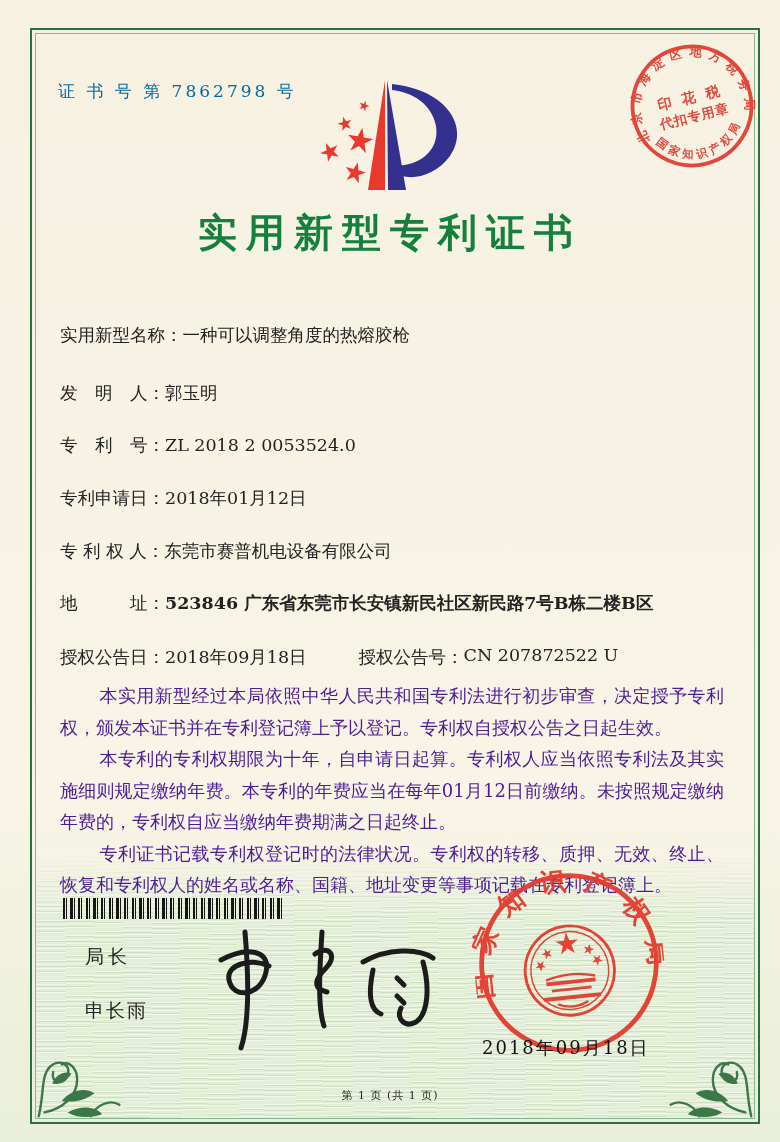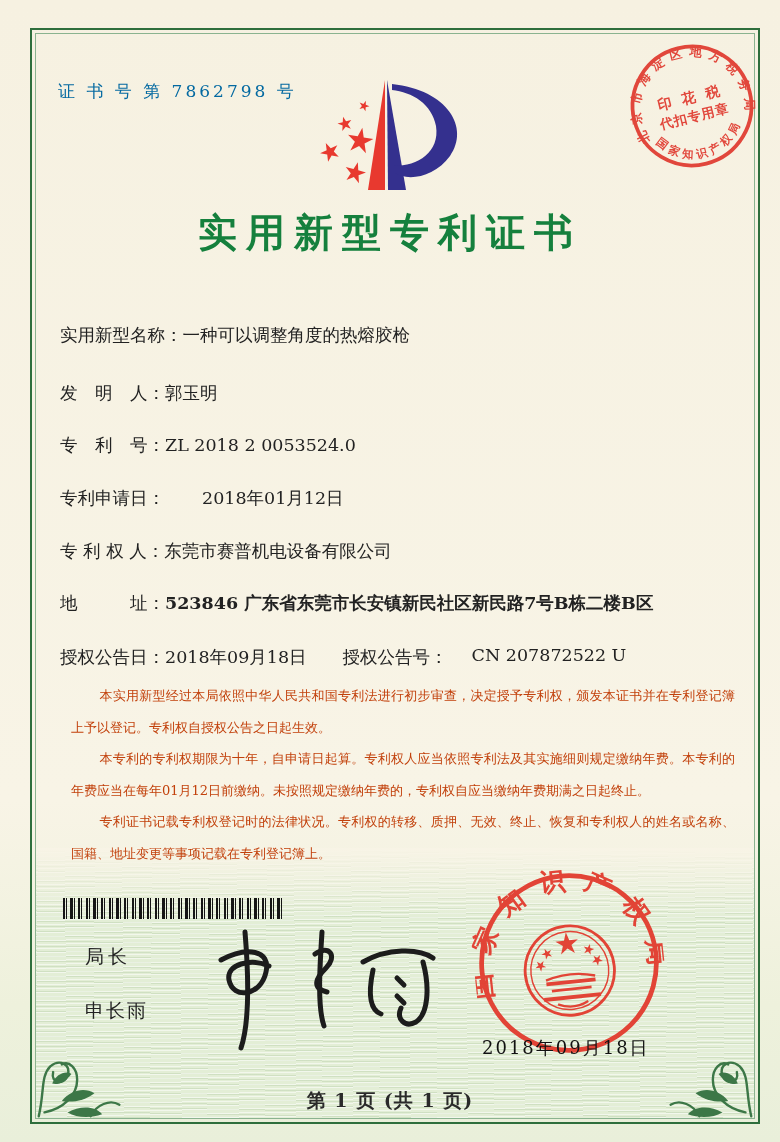--- a/index.html
+++ b/index.html
@@ -23,44 +23,44 @@
     background:linear-gradient(#f8f4e6, rgba(248,244,230,0));}
   
   .cert-no{position:absolute;left:58px;top:80px;font-size:17px;letter-spacing:3px;color:#0369a1;text-align:center;}
   .logo{position:absolute;left:300px;top:70px;width:180px;height:132px;}
   .title{position:absolute;left:0;right:0;top:206px;text-align:center;
     font-size:39px;font-weight:bold;letter-spacing:9px;color:#15803d;}
   .fields{position:absolute;left:60px;top:318px;width:668px;font-size:17.5px;}
   .frow{position:absolute;left:0;display:flex;align-items:flex-end;line-height:26px;}
   .frow .lab{white-space:pre;flex:0 0 auto;}
   .frow .val{white-space:normal;}
-  .r0{top:4px;} .r1{top:62px;} .r2{top:114px;} .r3{top:167px;gap:37px;} .r4{top:220px;} .r5{top:272px;}
+  .r0{top:4px;} .r1{top:62px;} .r2{top:114px;} .r3{top:167px;} .r4{top:220px;} .r5{top:272px;}
   .r5 .val{width:552px;font-weight:bold;}
   .grant{position:absolute;left:60px;top:645px;width:668px;font-size:17.5px;display:flex;align-items:center;}
   .grant .pair{display:flex;white-space:pre;}
-  .grant .pair2{margin-left:36px;gap:24px;}
-  .paras{position:absolute;left:60px;top:680px;width:664px;font-size:13px;
-    line-height:31.5px;color:#c2410c;text-align:justify;margin-left:11px;}
+  .grant .pair2{margin-left:52px;}
+  .paras{position:absolute;left:60px;top:680px;width:664px;font-size:18px;
+    line-height:31.5px;color:#4c1d95;text-align:justify;}
   .paras p{margin:0;text-indent:2.2em;}
   
   .barcode{position:absolute;left:63px;top:898px;width:222px;height:21px;background:
     repeating-linear-gradient(90deg,
       #151515 0 2px, rgba(0,0,0,0) 2px 3px,
       #151515 3px 4px, rgba(0,0,0,0) 4px 7px,
       #151515 7px 10px, rgba(0,0,0,0) 10px 11px,
       #151515 11px 12px, rgba(0,0,0,0) 12px 15px,
       #151515 15px 17px, rgba(0,0,0,0) 17px 18px,
       #151515 18px 19px, rgba(0,0,0,0) 19px 23px);}
   .sig-role{position:absolute;left:85px;top:944px;font-size:19px;letter-spacing:4px;}
   .sig-name{position:absolute;left:85px;top:998px;font-size:19px;letter-spacing:2px;}
   .signature{position:absolute;left:195px;top:920px;width:250px;height:135px;}
   .seal-date{position:absolute;left:482px;top:1036px;font-size:18px;letter-spacing:2px;
     color:#111;z-index:6;}
-  .footer{position:absolute;left:0;right:0;top:1088px;text-align:center;font-size:19px;
-    color:#2a2a2a;letter-spacing:1px;font-weight:bold;}
+  .footer{position:absolute;left:0;right:0;top:1088px;text-align:center;font-size:11px;
+    color:#2a2a2a;letter-spacing:1px;}
   
   .seal-top{position:absolute;left:626px;top:40px;width:132px;height:132px;
     transform:rotate(-14deg);z-index:5;opacity:.92;}
   .seal-bottom{position:absolute;left:474px;top:868px;width:190px;height:190px;
     transform:rotate(-6deg);z-index:5;opacity:.95;}
   .corner{position:absolute;bottom:20px;width:96px;height:96px;z-index:2;}
   .corner-l{left:33px;}
   .corner-r{right:23px;transform:scaleX(-1);}
 </style>
 </head>

